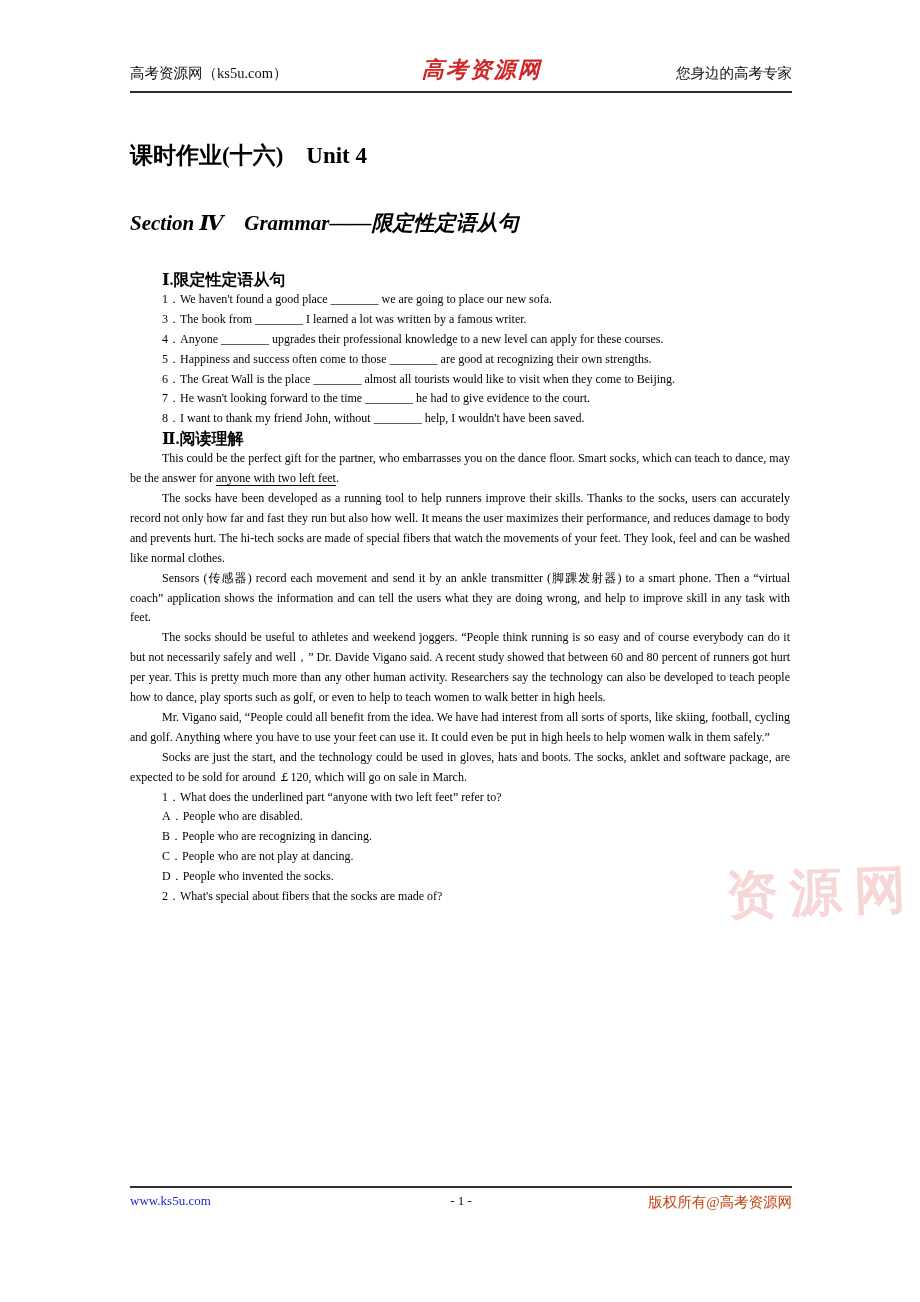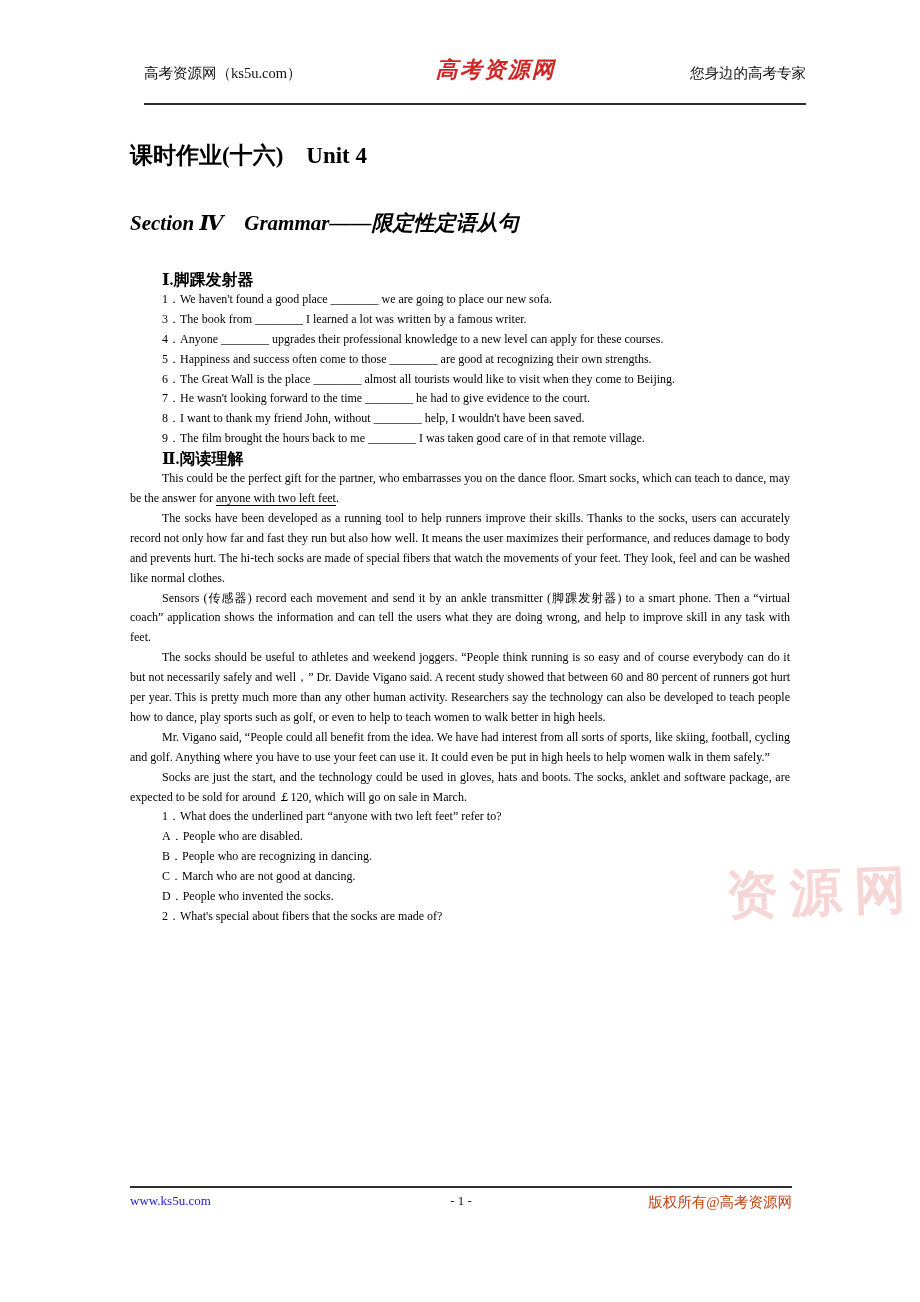--- a/index.html
+++ b/index.html
@@ -17,22 +17,21 @@
   
   .header {
     position: absolute;
     top: 52px;
     left: 130px;
     width: 662px;
     display: flex;
     justify-content: space-between;
     align-items: flex-end;
     border-bottom: 2px solid #2e2e2e;
-    padding-bottom: 21px;
-    margin-left: 14px;
+    padding-bottom: 9px;
   }
   .h-left, .h-right { font-size: 14.5px; line-height: 18px; color: #111; }
   .h-logo {
     font-size: 22px;
     font-weight: bold;
     font-style: italic;
     letter-spacing: 2px;
     color: #cf2626;
     transform: translateY(3px);
   }
@@ -132,42 +131,41 @@
     <span class="h-logo">高考资源网</span>
     <span class="h-right">您身边的高考专家</span>
   </div>
 
   <div class="watermark">资源网</div>
 
   <div class="content">
     <h1 class="doc-title">课时作业(十六)　Unit 4</h1>
     <h2 class="section-title">Section Ⅳ　Grammar——限定性定语从句</h2>
 
-    <p class="part-heading">Ⅰ.脚踝发射器</p>
+    <p class="part-heading">Ⅰ.限定性定语从句</p>
     <p class="line">1．We haven't found a good place ________ we are going to place our new sofa.</p>
     <p class="line">3．The book from ________ I learned a lot was written by a famous writer.</p>
     <p class="line">4．Anyone ________ upgrades their professional knowledge to a new level can apply for these courses.</p>
     <p class="line">5．Happiness and success often come to those ________ are good at recognizing their own strengths.</p>
     <p class="line">6．The Great Wall is the place ________ almost all tourists would like to visit when they come to Beijing.</p>
     <p class="line">7．He wasn't looking forward to the time ________ he had to give evidence to the court.</p>
     <p class="line">8．I want to thank my friend John, without ________ help, I wouldn't have been saved.</p>
-    <p class="line">9．The film brought the hours back to me ________ I was taken good care of in that remote village.</p>
 
     <p class="part-heading second">Ⅱ.阅读理解</p>
     <p class="line"><span>This could be the perfect gift for the partner, who embarrasses you on the dance floor. Smart socks, which can teach to dance, may be the answer for </span><span class="underlined">anyone with two left feet</span><span>.</span></p>
     <p class="line">The socks have been developed as a running tool to help runners improve their skills. Thanks to the socks, users can accurately record not only how far and fast they run but also how well. It means the user maximizes their performance, and reduces damage to body and prevents hurt. The hi-tech socks are made of special fibers that watch the movements of your feet. They look, feel and can be washed like normal clothes.</p>
     <p class="line">Sensors (传感器) record each movement and send it by an ankle transmitter (脚踝发射器) to a smart phone. Then a “virtual coach” application shows the information and can tell the users what they are doing wrong, and help to improve skill in any task with feet.</p>
     <p class="line">The socks should be useful to athletes and weekend joggers. “People think running is so easy and of course everybody can do it but not necessarily safely and well，” Dr. Davide Vigano said. A recent study showed that between 60 and 80 percent of runners got hurt per year. This is pretty much more than any other human activity. Researchers say the technology can also be developed to teach people how to dance, play sports such as golf, or even to help to teach women to walk better in high heels.</p>
     <p class="line">Mr. Vigano said, “People could all benefit from the idea. We have had interest from all sorts of sports, like skiing, football, cycling and golf. Anything where you have to use your feet can use it. It could even be put in high heels to help women walk in them safely.”</p>
     <p class="line">Socks are just the start, and the technology could be used in gloves, hats and boots. The socks, anklet and software package, are expected to be sold for around ￡120, which will go on sale in March.</p>
 
     <p class="line">1．What does the underlined part “anyone with two left feet” refer to?</p>
     <p class="line">A．People who are disabled.</p>
     <p class="line">B．People who are recognizing in dancing.</p>
-    <p class="line">C．March who are not good at dancing.</p>
+    <p class="line">C．People who are not play at dancing.</p>
     <p class="line">D．People who invented the socks.</p>
     <p class="line">2．What's special about fibers that the socks are made of?</p>
   </div>
 
   <div class="footer">
     <span class="f-left">www.ks5u.com</span>
     <span class="f-center">- 1 -</span>
     <span class="f-right">版权所有@高考资源网</span>
   </div>
 

